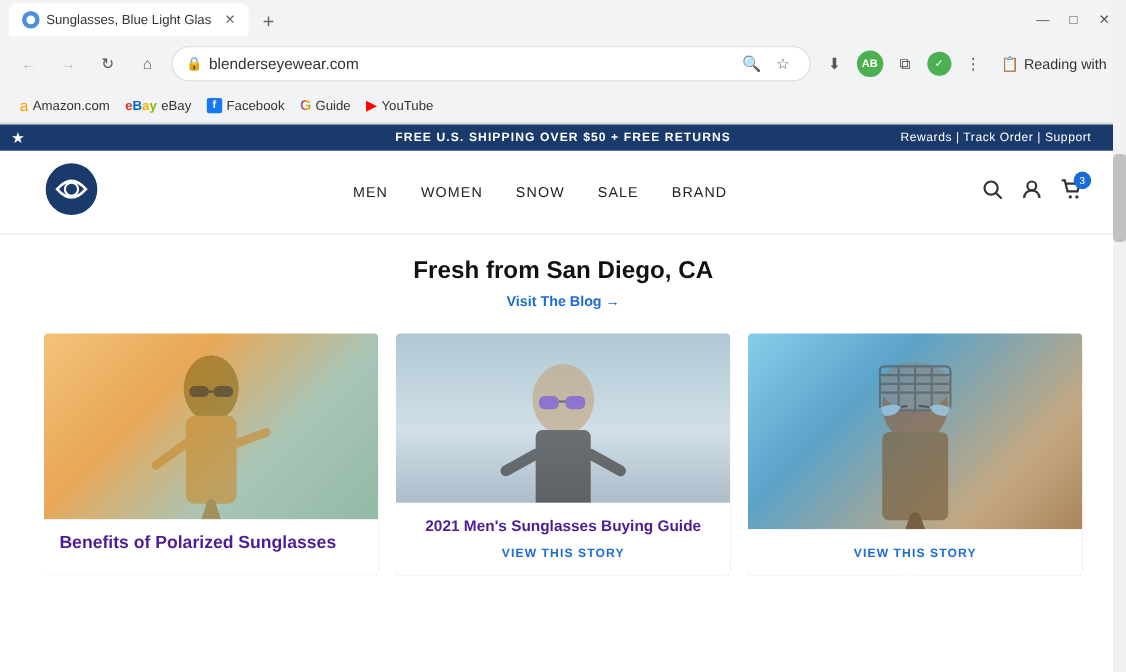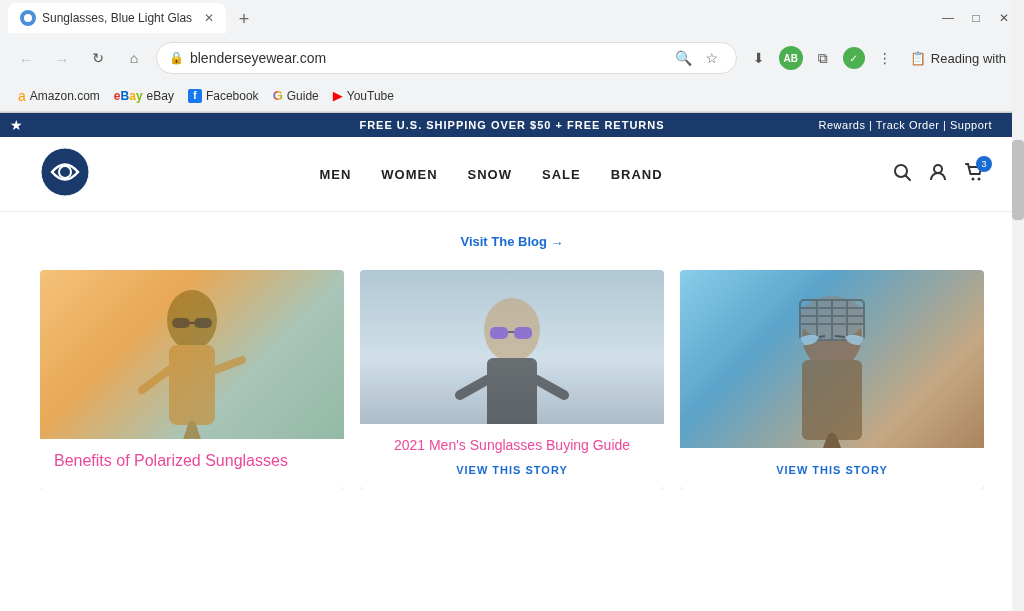--- a/index.html
+++ b/index.html
@@ -75,21 +75,21 @@
     .promo-banner-left { position:absolute; left: 10px; color: #fff; font-size: 14px; }
     .promo-banner-right { position:absolute; right: 32px; font-size: 12px; }
 
     
     .site-header {
       display: flex; align-items: center; justify-content: space-between;
       padding: 10px 40px; border-bottom: 1px solid #eee; background: #fff;
     }
     .site-logo { width: 50px; height: 50px; }
     .site-nav { display:flex; align-items:center; gap: 30px; }
-    .nav-item { font-size: 13px; font-weight: 700; color: #222; text-decoration:none; letter-spacing:1px; cursor:pointer; }
+    .nav-item { font-size: 13px; font-weight: 400; color: #222; text-decoration:none; letter-spacing:1px; cursor:pointer; }
     .header-icons { display:flex; align-items:center; gap: 16px; }
     .header-icon-btn { cursor:pointer; color: #333; font-size: 18px; position:relative; }
     .cart-badge {
       position:absolute; top:-6px; right:-8px;
       background: #1a6bd4; color: #fff; border-radius: 50%;
       font-size: 9px; width: 16px; height: 16px; display:flex; align-items:center; justify-content:center;
     }
 
     
     .blog-section { text-align:center; padding: 20px 40px 10px; }
@@ -98,21 +98,21 @@
     .blog-link { color: #1a6bd4; font-size: 13px; font-weight: 600; text-decoration: none; }
 
     
     .blog-cards { display:flex; gap: 16px; padding: 10px 40px 0; }
     .blog-card { flex: 1; position: relative; border-radius: 4px; overflow: hidden; }
     .card-caption {
       position:absolute; bottom: 0; left: 0; right: 0;
       background: #fff; padding: 12px 14px; text-align: left;
     }
     .card-caption-center { text-align: center; }
-    .card-title { font-size: 16px; font-weight: 400; color: #ec4899; line-height: 1.3; margin-bottom: 6px; }
+    .card-title { font-size: 16px; font-weight: 700; color: #4c1d95; line-height: 1.3; margin-bottom: 6px; }
     .card-link { font-size: 11px; font-weight: 700; color: #1a6bd4; text-transform: uppercase; letter-spacing: 1px; text-decoration: none; }
 
     
     .img-woman {
       width: 100%; height: 220px;
       background: linear-gradient(135deg, #f4c27a 0%, #e8a857 30%, #a8c5b8 60%, #8db5a0 100%);
       display: flex; align-items: center; justify-content: center;
       position: relative; overflow: hidden;
     }
     .img-man {
@@ -245,20 +245,21 @@
           <path d="M2 2h2l2.5 10h9l2-7H6" stroke="#333" stroke-width="2" stroke-linecap="round"></path>
           <circle cx="9" cy="17" r="1.5" fill="#333"></circle>
           <circle cx="15" cy="17" r="1.5" fill="#333"></circle>
         </svg>
         <div class="cart-badge">3</div>
       </div>
     </div>
   </div>
 
   <div class="blog-section">
+    <h2 class="blog-title">Fresh from San Diego, CA</h2>
     <a class="blog-link">Visit The Blog →</a>
   </div>
 
   <div class="blog-cards">
 
     <div class="blog-card">
       <div class="img-woman">
 
         <svg width="130" height="200" viewBox="0 0 130 200" style="opacity:0.6;">
           <ellipse cx="65" cy="40" rx="25" ry="30" fill="#8B6914"></ellipse>

